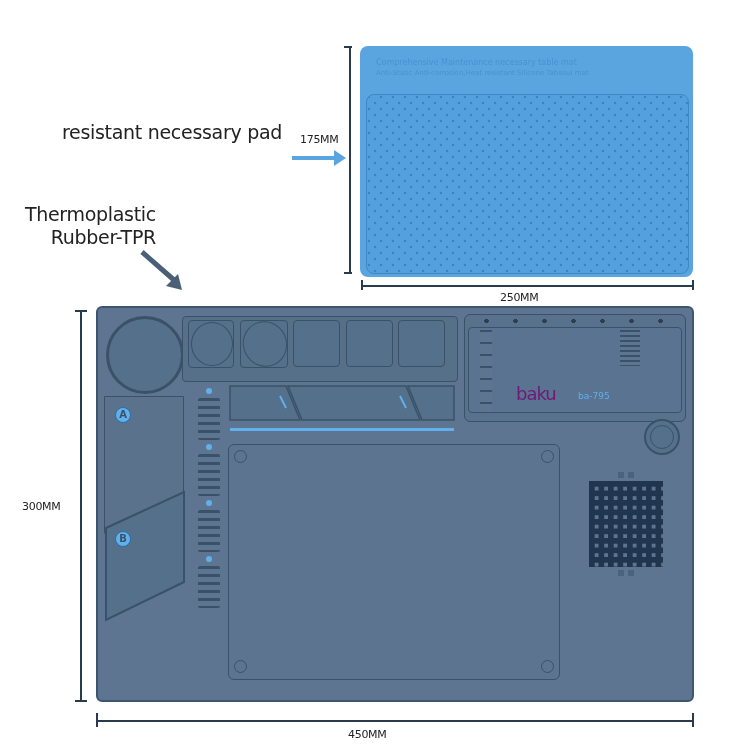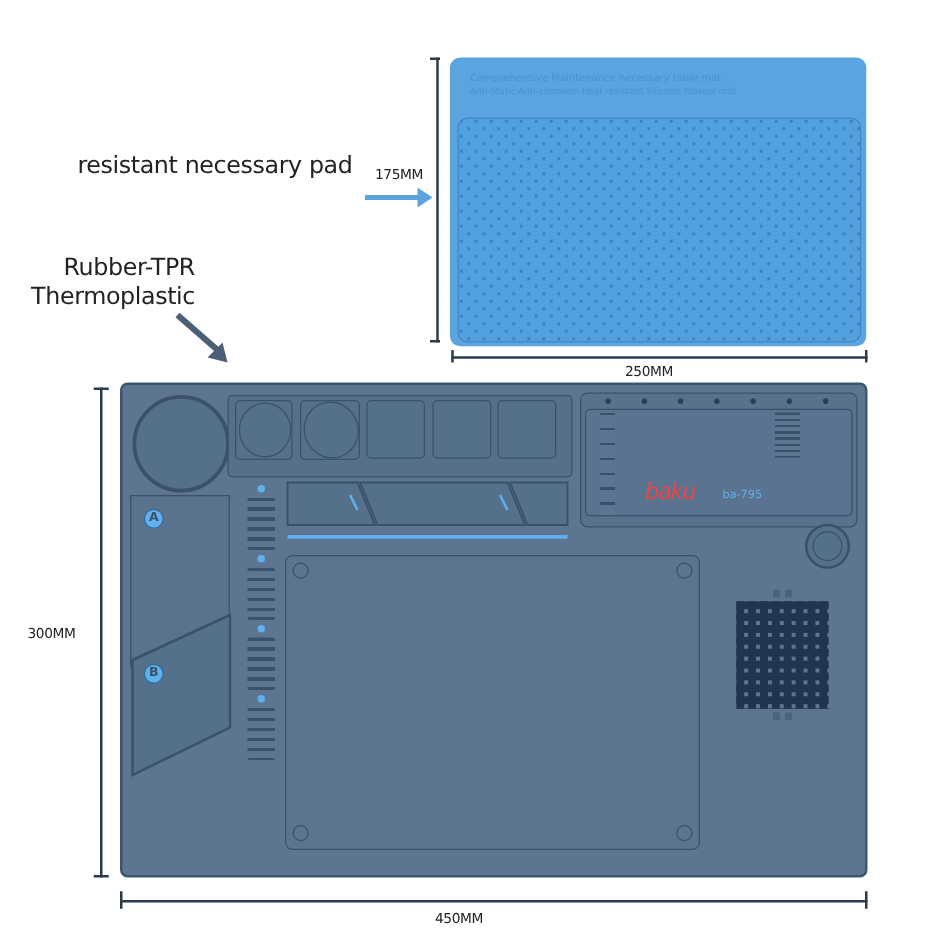--- a/index.html
+++ b/index.html
@@ -19,22 +19,22 @@
   .recess{border:1.5px solid #3a516a;background:#54708b;box-sizing:border-box;}
   .slot{border-radius:4px;}
 </style>
 </head>
 <body>
 
 <div class="abs label-big" style="left:60px;top:121px;width:222px;">
   <div>resistant necessary pad</div>
 </div>
 <div class="abs label-big" style="left:0px;top:203px;width:156px;">
+  <div>Thermoplastic</div>
   <div>Rubber-TPR</div>
-  <div>Thermoplastic</div>
 </div>
 
 <svg class="abs" style="left:290px;top:148px;" width="60" height="20">
   <line x1="2" y1="10" x2="46" y2="10" stroke="#5aa4e0" stroke-width="4"></line>
   <polygon points="44,2 56,10 44,18" fill="#5aa4e0"></polygon>
 </svg>
 
 <svg class="abs" style="left:138px;top:248px;" width="50" height="45">
   <line x1="4" y1="4" x2="36" y2="32" stroke="#4b6077" stroke-width="5"></line>
   <polygon points="28,38 44,42 40,26" fill="#4b6077"></polygon>
@@ -110,20 +110,20 @@
 <div class="abs" style="left:234px;top:450px;width:11px;height:11px;border-radius:50%;border:1.5px solid #3a516a;"></div>
 <div class="abs" style="left:541px;top:450px;width:11px;height:11px;border-radius:50%;border:1.5px solid #3a516a;"></div>
 <div class="abs" style="left:234px;top:660px;width:11px;height:11px;border-radius:50%;border:1.5px solid #3a516a;"></div>
 <div class="abs" style="left:541px;top:660px;width:11px;height:11px;border-radius:50%;border:1.5px solid #3a516a;"></div>
 
 <div class="abs recess" style="left:464px;top:314px;width:222px;height:108px;border-radius:6px;background:#58718c;"></div>
 <div class="abs" style="left:472px;top:318px;width:200px;height:6px;background:radial-gradient(circle,#2c3e50 2px,transparent 2.5px);background-size:29px 6px;"></div>
 <div class="abs recess" style="left:468px;top:327px;width:214px;height:86px;border-radius:4px;background:#5a7390;"></div>
 <div class="abs" style="left:480px;top:330px;width:12px;height:82px;background:repeating-linear-gradient(#3a516a 0 2px,#5d7590 2px 12px);"></div>
 <div class="abs" style="left:620px;top:330px;width:20px;height:36px;background:repeating-linear-gradient(#3a516a 0 2px,#5d7590 2px 5px);"></div>
-<div class="abs" style="left:516px;top:383px;font-size:18px;color:#ef4444;letter-spacing:-1px;font-style:italic;">baku</div>
+<div class="abs" style="left:516px;top:383px;font-size:18px;color:#701a75;letter-spacing:-1px;">baku</div>
 <div class="abs" style="left:578px;top:391px;font-size:9px;color:#5fb0ec;">ba-795</div>
 <div class="abs" style="left:644px;top:419px;width:36px;height:36px;border-radius:50%;border:2px solid #3a516a;background:#54708b;box-sizing:border-box;"></div>
 <div class="abs" style="left:650px;top:425px;width:24px;height:24px;border-radius:50%;border:1px solid #3a516a;box-sizing:border-box;"></div>
 
 <div class="abs" style="left:618px;top:472px;width:16px;height:6px;background:repeating-linear-gradient(90deg,#4a627c 0 6px,transparent 6px 10px);"></div>
 <div class="abs" style="left:589px;top:481px;width:74px;height:86px;background-image:linear-gradient(90deg,#4a627c 6px,transparent 6px),linear-gradient(#4a627c 6px,transparent 6px);background-size:9.5px 9.5px;mix-blend-mode:multiply;opacity:0.9;"></div>
 <div class="abs" style="left:618px;top:570px;width:16px;height:6px;background:repeating-linear-gradient(90deg,#4a627c 0 6px,transparent 6px 10px);"></div>
 
 </body></html>

